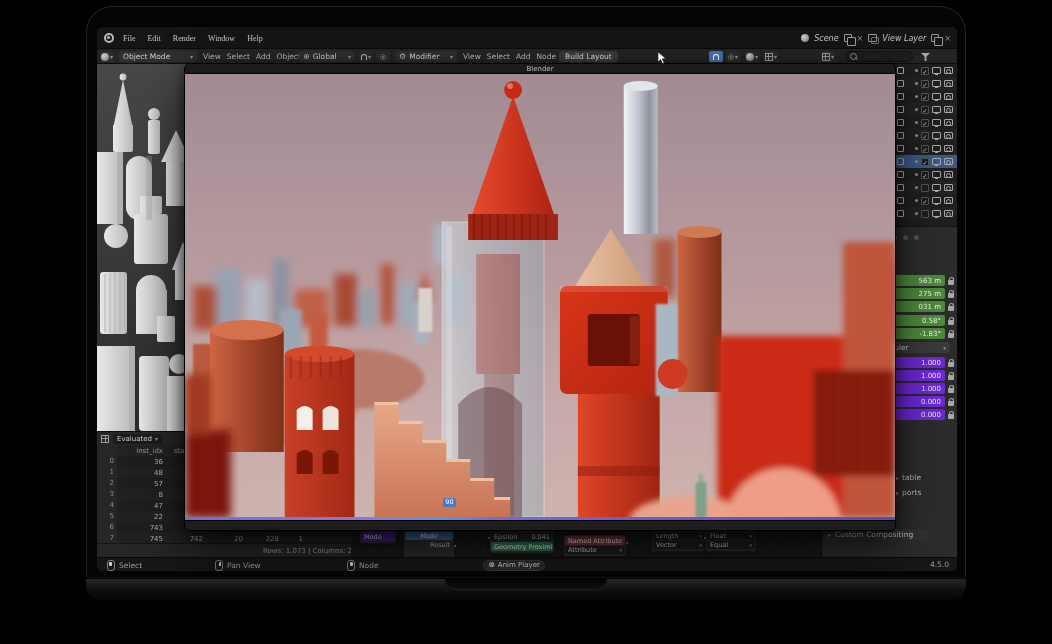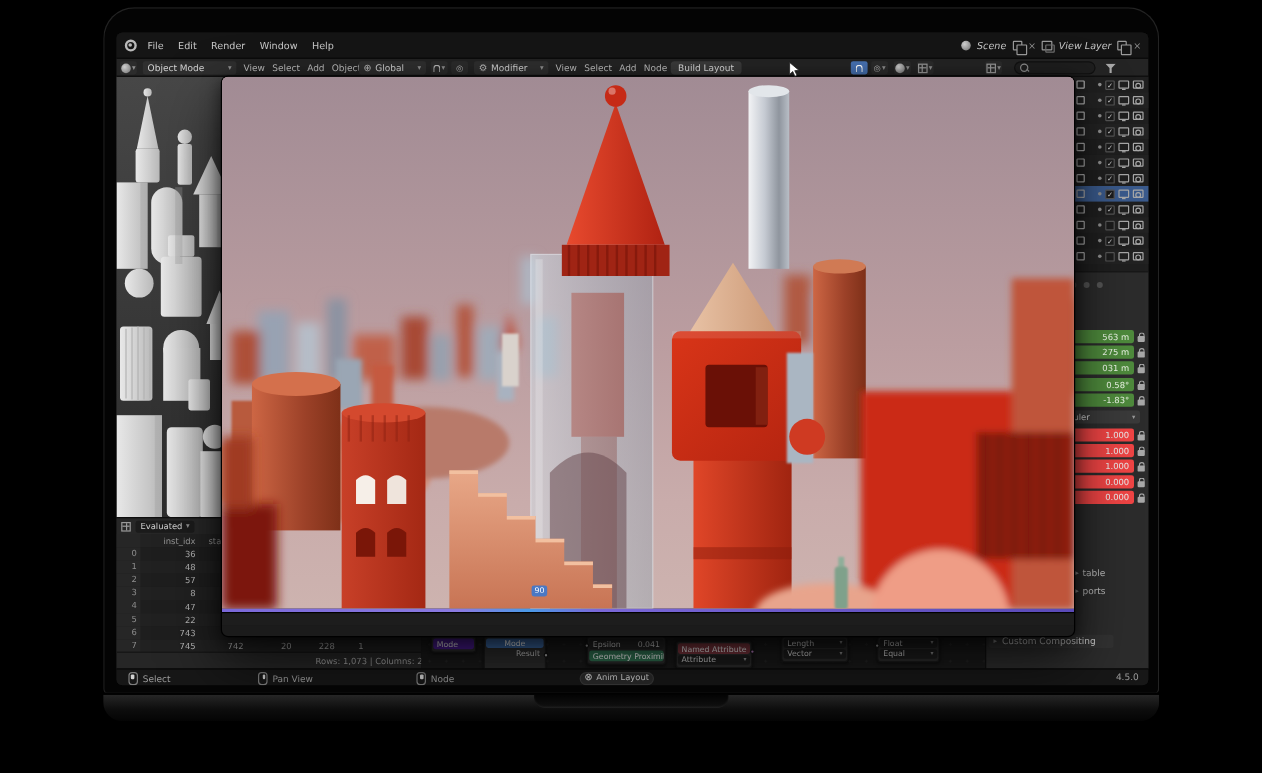--- a/index.html
+++ b/index.html
@@ -23,21 +23,21 @@
 
   
   .topbar { position:absolute; left:0; top:0; width:860px; height:22px;
     background:#151515; border-bottom:1px solid #0a0a0a; z-index:5; }
   .i-blender { position:absolute; left:7px; top:6px; width:10px; height:10px;
     border-radius:50%; border:2px solid #b9b9b9; }
   .i-blender::after { content:''; position:absolute; left:1px; top:1px; width:3px;
     height:3px; background:#b9b9b9; border-radius:50%; }
   .menus { position:absolute; left:26px; top:0; height:22px; display:flex;
     gap:12px; align-items:center; }
-  .menu { font-size:8px; color:#c6c6c6; cursor:default; }
+  .menu { font-size:8px; color:#c6c6c6; cursor:default;font-family:Liberation Serif, serif; }
   .tabs { position:absolute; left:150px; bottom:0; display:flex; align-items:flex-end; }
   .tab { font-size:8px; color:#8f8f8f; padding:4px 8px 4px 8px; border-radius:4px 4px 0 0; }
   .tab.active { background:#383838; color:#e9e9e9; }
   .tb-right { position:absolute; right:6px; top:0; height:22px; display:flex;
     align-items:center; gap:5px; }
   .tb-txt { font-size:8px; color:#c4c4c4;font-style:italic; }
   .tb-x { font-size:8px; color:#8f8f8f; }
   .i-ball { width:8px; height:8px; border-radius:50%;
     background:radial-gradient(circle at 35% 35%, #cfcfcf, #6f6f6f); }
   .i-layers { width:9px; height:8px; border:1px solid #9a9a9a; border-radius:1px;
@@ -165,21 +165,21 @@
   .props { position:absolute; left:0; top:162px; width:136px; height:331px;
     background:#2c2c2c; border-top:1px solid #141414; }
   .p-head { position:absolute; left:0; top:4px; width:136px; height:12px;
     display:flex; gap:6px; align-items:center; padding-left:70px; }
   .p-head i { width:5px; height:5px; border-radius:50%; background:#555; }
   .p-group { position:absolute; left:0; width:136px; }
   .p-row { display:flex; align-items:center; height:11px; margin:0 0 2px 48px;
     gap:3px; padding-right:4px; }
   .p-field { flex:1; height:11px; border-radius:2px; font-size:7px;
     display:flex; align-items:center; justify-content:flex-end; padding:0 4px;
-    background:#ef4444; color:#eaeaea; }
+    background:#6d28d9; color:#eaeaea; }
   .p-field.green { background:#4e8a3c; color:#eef7e8; }
   .i-lock { width:6px; height:5px; background:#a8a8a8; border-radius:1px;
     position:relative; margin-top:3px; }
   .i-lock::before { content:''; position:absolute; left:1px; top:-3px; width:3px;
     height:3px; border:1px solid #a8a8a8; border-bottom:none;
     border-radius:3px 3px 0 0; }
   .p-dd { position:absolute; left:48px; top:115px; width:80px; height:11px;
     background:#3a3a3a; border-radius:2px; font-size:7px; color:#d5d5d5;
     display:flex; align-items:center; padding:0 4px; gap:3px; }
   .p-dd .dd { margin-left:auto; font-size:5.5px; color:#999; }
@@ -513,21 +513,21 @@
         <div class="node-frag" style="left:300px;top:98px;width:56px">
           <div class="n-field">
                 <span>Length</span>
                 <span class="dd">▾</span>
               </div>
           <div class="n-field">
                 <span>Vector</span>
                 <span class="dd">▾</span>
               </div>
         </div>
-        <div class="node-frag" style="left:380px;top:98px;width:52px">
+        <div class="node-frag" style="left:354px;top:98px;width:52px">
           <div class="n-field">
                 <span>Float</span>
                 <span class="dd">▾</span>
               </div>
           <div class="n-field">
                 <span>Equal</span>
                 <span class="dd">▾</span>
               </div>
           <span class="sock" style="left:-3px;top:5px"></span>
         </div>
@@ -766,26 +766,27 @@
           <span>Pan View</span>
         </div>
         <div class="sb-item" style="left:250px">
           <span class="mouse m-right">
                 <i></i>
               </span>
           <span>Node</span>
         </div>
         <div class="sb-pill">
           <span class="stop">⊗</span>
-          <span>Anim Layout</span>
+          <span>Anim Player</span>
         </div>
         <div class="sb-ver">4.5.0</div>
       </div>
 
       <div class="renderwin">
+        <div class="rw-title">Blender</div>
         <div class="rw-img">
           <svg viewBox="0 0 712 443" preserveAspectRatio="none">
             <defs>
               <linearGradient id="sky" x1="0" y1="0" x2="0" y2="1">
                 <stop offset="0" stop-color="#a18b94"></stop>
                     <stop offset=".5" stop-color="#bb9da0"></stop>
                 <stop offset=".8" stop-color="#c9acab"></stop>
                     <stop offset="1" stop-color="#cdb3af"></stop>
               </linearGradient>
               <linearGradient id="rust" x1="0" y1="0" x2="1" y2="0">

